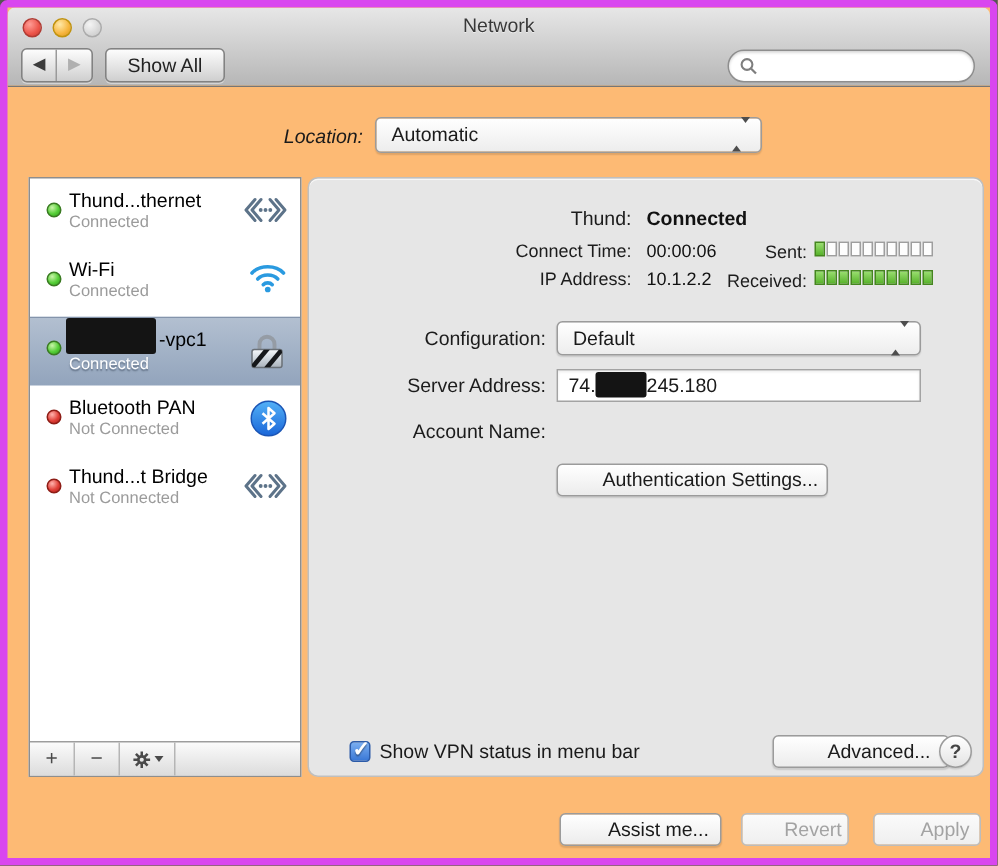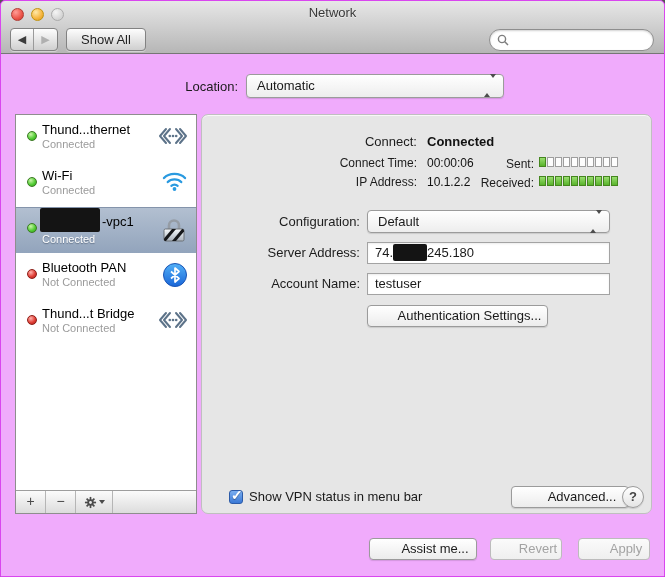--- a/index.html
+++ b/index.html
@@ -1,21 +1,21 @@
 <!DOCTYPE html>
 <html><head>
 <meta charset="utf-8">
 <style>
   * { margin:0; padding:0; box-sizing:border-box; }
   html,body { background:#555; }
   .window {
     position:relative; width:665px; height:577px; margin:0 auto;
-    background:#f0abfc; overflow:hidden;
+    background:#fdba74; overflow:hidden;
     font-family:"Liberation Sans", sans-serif; font-size:13px; color:#1a1a1a;
-    border:1px solid #d946ef; border-radius:5px 5px 0 0;
+    border:5px solid #d946ef; border-radius:5px 5px 0 0;
   }
   
   .header {
     position:absolute; top:0; left:0; right:0; height:53px;
     background:linear-gradient(#e7e7e7,#b6b6b6);
     border-bottom:1px solid #767676; border-radius:5px 5px 0 0;
   }
   .traffic { position:absolute; top:7px; left:10px; display:flex; gap:7px; }
   .light { width:13px; height:13px; border-radius:50%; }
   .light.red   { background:radial-gradient(circle at 35% 30%, #ff9d96, #ec5449 60%, #c33a31); border:1px solid #b13b33; }
@@ -41,21 +41,21 @@
     box-shadow:0 1px 0 rgba(255,255,255,.4);
   }
   .search-field {
     position:absolute; top:28px; right:10px; width:165px; height:22px;
     background:#fff; border:1px solid #8e8e8e; border-radius:11px;
     display:flex; align-items:center; padding-left:7px;
     box-shadow:inset 0 1px 2px rgba(0,0,0,.18);
   }
   .search-field input { border:none; outline:none; background:transparent; width:130px; font-size:12px; margin-left:4px; font-family:"Liberation Sans",sans-serif;}
   
-  .loc-label { position:absolute; top:78px; left:0; width:237px; text-align:right; }
+  .loc-label { position:absolute; top:78px; left:0; width:237px; text-align:right;font-style:italic; }
   .popup {
     position:absolute; background:linear-gradient(#ffffff,#ededed);
     border:1px solid #9b9b9b; border-radius:4px;
     box-shadow:0 1px 1px rgba(0,0,0,.12); line-height:22px; padding-left:10px;
   }
   .popup .stepper { position:absolute; right:7px; top:50%; transform:translateY(-50%); }
   .tri-up   { width:0; height:0; border-left:3.5px solid transparent; border-right:3.5px solid transparent; border-bottom:4.5px solid #4d4d4d; margin-bottom:2.5px; }
   .tri-down { width:0; height:0; border-left:3.5px solid transparent; border-right:3.5px solid transparent; border-top:4.5px solid #4d4d4d; }
   .loc-popup { top:73px; left:245px; width:258px; height:24px; line-height:22px; }
   
@@ -300,21 +300,21 @@
           </g>
           <circle cx="7" cy="7" r="3.4" fill="#4a4a4a"></circle>
             <circle cx="7" cy="7" r="1.5" fill="#e8e8e8"></circle>
         </svg>
         <span class="gear-caret"></span>
       </div>
     </div>
   </div>
 
   <div class="panel">
-    <div class="abs lbl status-lbl">Connect:</div>
+    <div class="abs lbl status-lbl">Thund:</div>
     <div class="abs val status-val">Connected</div>
     <div class="abs lbl ct-lbl">Connect Time:</div>
     <div class="abs val ct-val">00:00:06</div>
     <div class="abs lbl ip-lbl">IP Address:</div>
     <div class="abs val ip-val">10.1.2.2</div>
 
     <div class="abs lbl sent-lbl">Sent:</div>
     <div class="abs meter meter-sent">
         <span class="seg filled"></span>
         <span class="seg"></span>
@@ -346,23 +346,20 @@
       <span>Default</span>
       <span class="stepper"><span class="tri-up"></span><span class="tri-down"></span></span>
     </div>
 
     <div class="abs lbl srv-lbl">Server Address:</div>
     <div class="textfield srv-field">
       <span>74.</span><span class="redact-ip"></span><span>245.180</span>
     </div>
 
     <div class="abs lbl acct-lbl">Account Name:</div>
-    <div class="textfield acct-field">
-      <span>testuser</span>
-    </div>
 
     <div class="push-btn auth-btn">Authentication Settings...</div>
 
     <div class="abs vpn-check-row">
       <span class="checkbox checked" id="vpn-checkbox"></span>
       <span>Show VPN status in menu bar</span>
     </div>
     <div class="push-btn adv-btn">Advanced...</div>
     <div class="help-btn">?</div>
   </div>

